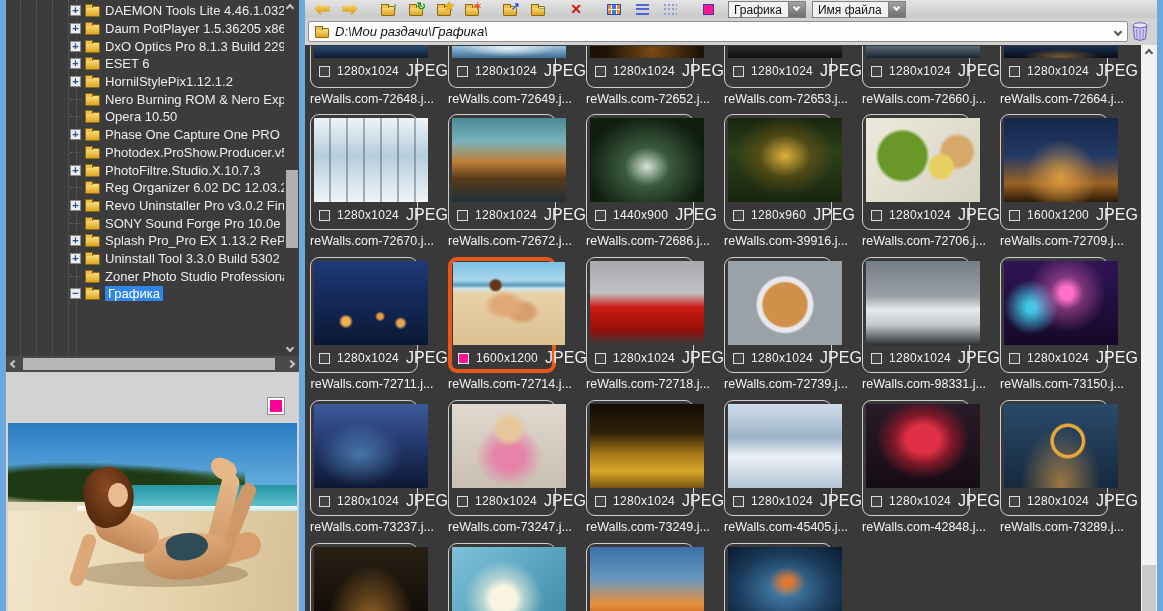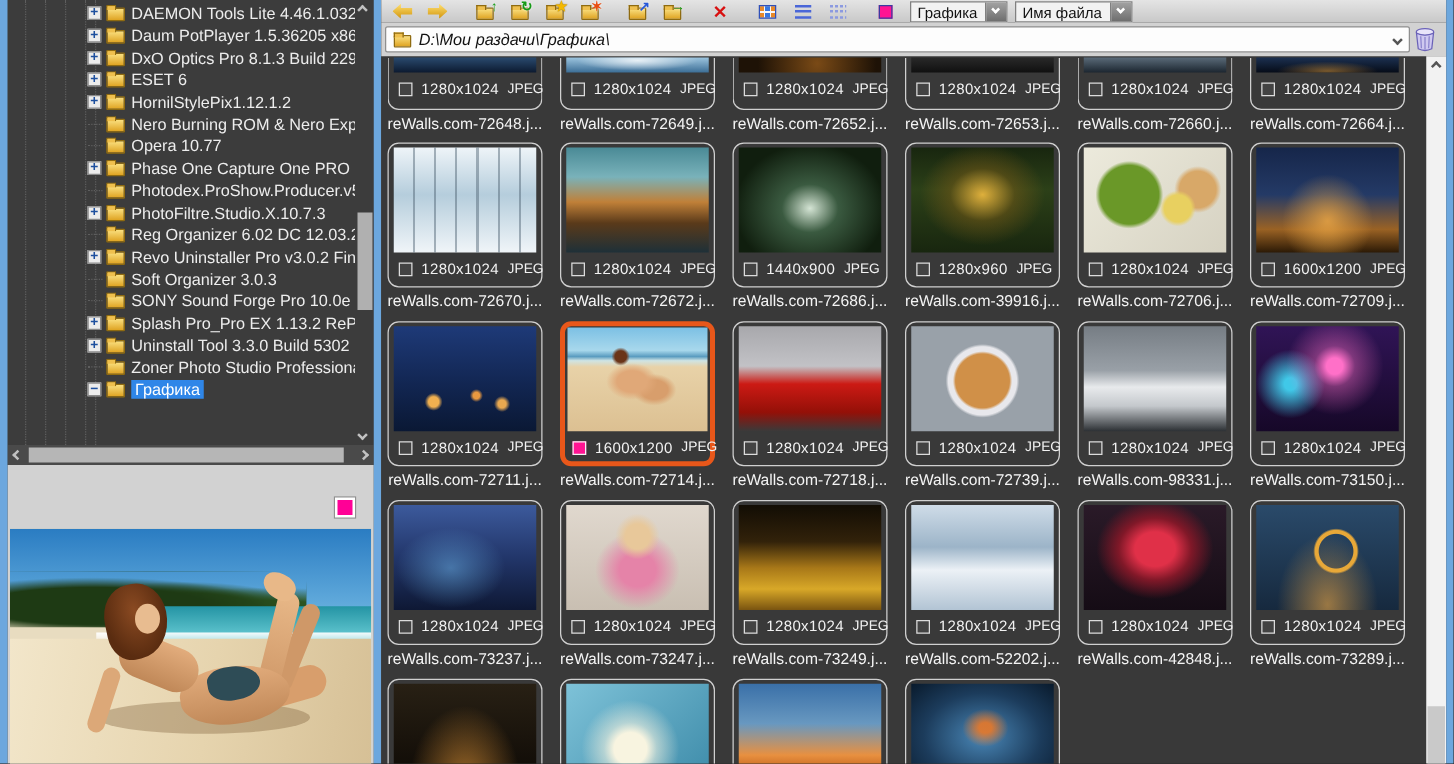--- a/index.html
+++ b/index.html
@@ -115,29 +115,29 @@
   #address-row{position:absolute;left:0;top:18px;width:852px;height:27px;background:#d2d2d2;}
   #address-field{position:absolute;left:3px;top:3px;width:820px;height:21px;background:#fdfdfd;
                  border:1px solid #8f8f8f;border-radius:2px;display:flex;align-items:center;padding:0 6px;}
   #address-text{font-size:13px;color:#111;flex:1;margin-left:6px;white-space:nowrap;overflow:hidden;font-style:italic;}
   #trash-btn{position:absolute;right:6px;top:3px;width:22px;height:22px;display:flex;align-items:center;justify-content:center;}
 
   
   #grid{position:absolute;left:5px;top:46px;width:830px;}
   .grid-row{display:flex;margin-bottom:9px;}
   .gcell{width:124px;margin-right:14px;flex:none;}
-  .tile{width:124px;height:116px;border:1px solid #d0d0d0;border-radius:9px;padding:3px;}
+  .tile{width:108px;height:116px;border:1px solid #d0d0d0;border-radius:9px;padding:3px;}
   .tile.selected{border:4px solid #e8571a;padding:1px;}
   .thumb{width:114px;height:84px;margin:0 auto;background:#111;}
   .tile.selected .thumb{width:112px;height:83px;}
   .tlabelbar{height:26px;display:flex;align-items:center;padding:0 7px 0 5px;gap:7px;}
   .cb{width:11px;height:11px;border:1px solid #dcdcdc;background:rgba(255,255,255,.05);flex:none;}
   .cb.checked{background:#ff1493;border-color:#f2f2f2;}
   .tsize{font-size:12px;color:#f2f2f2;letter-spacing:.3px;}
-  .tfmt{font-size:11px;color:#f2f2f2;margin-left:auto;}
+  .tfmt{font-size:16px;color:#f2f2f2;margin-left:auto;}
   .fname{width:132px;margin:4px 0 0 -4px;text-align:center;font-size:12.5px;color:#f4f4f4;
          white-space:nowrap;overflow:hidden;}
   .cut-top .tile{height:42px;border-top:none;border-radius:0 0 9px 9px;padding-top:0;}
   .cut-top .thumb{height:12px;}
   .cut-top.grid-row{margin-bottom:8px;}
 
   
   .art-sea-dark{background:linear-gradient(180deg,#2a4a6e,#0c1a30);}
   .art-surf{background:radial-gradient(ellipse at 50% 20%,rgba(255,255,255,.8),transparent 60%),linear-gradient(180deg,#9cc4de,#3c6e96);}
   .art-amber-dark{background:radial-gradient(circle at 55% 40%,#7a4a16,#1e1206 75%);}
@@ -216,21 +216,21 @@
         <div class="trow">
           <span class="tind" style="width: 64px;"></span>
           <span class="hdot" style="width: 12px;"></span>
           <span class="tfolder"></span>
           <span class="tlabel">Nero Burning ROM &amp; Nero Expre</span>
         </div>
         <div class="trow">
           <span class="tind" style="width: 64px;"></span>
           <span class="hdot" style="width: 12px;"></span>
           <span class="tfolder"></span>
-          <span class="tlabel">Opera 10.77</span>
+          <span class="tlabel">Opera 10.50</span>
         </div>
         <div class="trow">
           <span class="tind" style="width: 64px;"></span>
           <span class="expbox">+</span>
           <span class="tfolder"></span>
           <span class="tlabel">Phase One Capture One PRO 6.4</span>
         </div>
         <div class="trow">
           <span class="tind" style="width: 64px;"></span>
           <span class="hdot" style="width: 12px;"></span>
@@ -247,26 +247,20 @@
           <span class="tind" style="width: 64px;"></span>
           <span class="hdot" style="width: 12px;"></span>
           <span class="tfolder"></span>
           <span class="tlabel">Reg Organizer 6.02 DC 12.03.2013</span>
         </div>
         <div class="trow">
           <span class="tind" style="width: 64px;"></span>
           <span class="expbox">+</span>
           <span class="tfolder"></span>
           <span class="tlabel">Revo Uninstaller Pro v3.0.2 Final</span>
-        </div>
-        <div class="trow">
-          <span class="tind" style="width: 64px;"></span>
-          <span class="hdot" style="width: 12px;"></span>
-          <span class="tfolder"></span>
-          <span class="tlabel">Soft Organizer 3.0.3</span>
         </div>
         <div class="trow">
           <span class="tind" style="width: 64px;"></span>
           <span class="hdot" style="width: 12px;"></span>
           <span class="tfolder"></span>
           <span class="tlabel">SONY Sound Forge Pro 10.0e Bu</span>
         </div>
         <div class="trow">
           <span class="tind" style="width: 64px;"></span>
           <span class="expbox">+</span>
@@ -666,21 +660,21 @@
           </div>
           <div class="gcell">
             <div class="tile">
               <div class="thumb art-winter-road"></div>
               <div class="tlabelbar">
                 <span class="cb"></span>
                 <span class="tsize">1280x1024</span>
                 <span class="tfmt">JPEG</span>
               </div>
             </div>
-            <div class="fname">reWalls.com-52202.j...</div>
+            <div class="fname">reWalls.com-45405.j...</div>
           </div>
           <div class="gcell">
             <div class="tile">
               <div class="thumb art-red-sails"></div>
               <div class="tlabelbar">
                 <span class="cb"></span>
                 <span class="tsize">1280x1024</span>
                 <span class="tfmt">JPEG</span>
               </div>
             </div>

